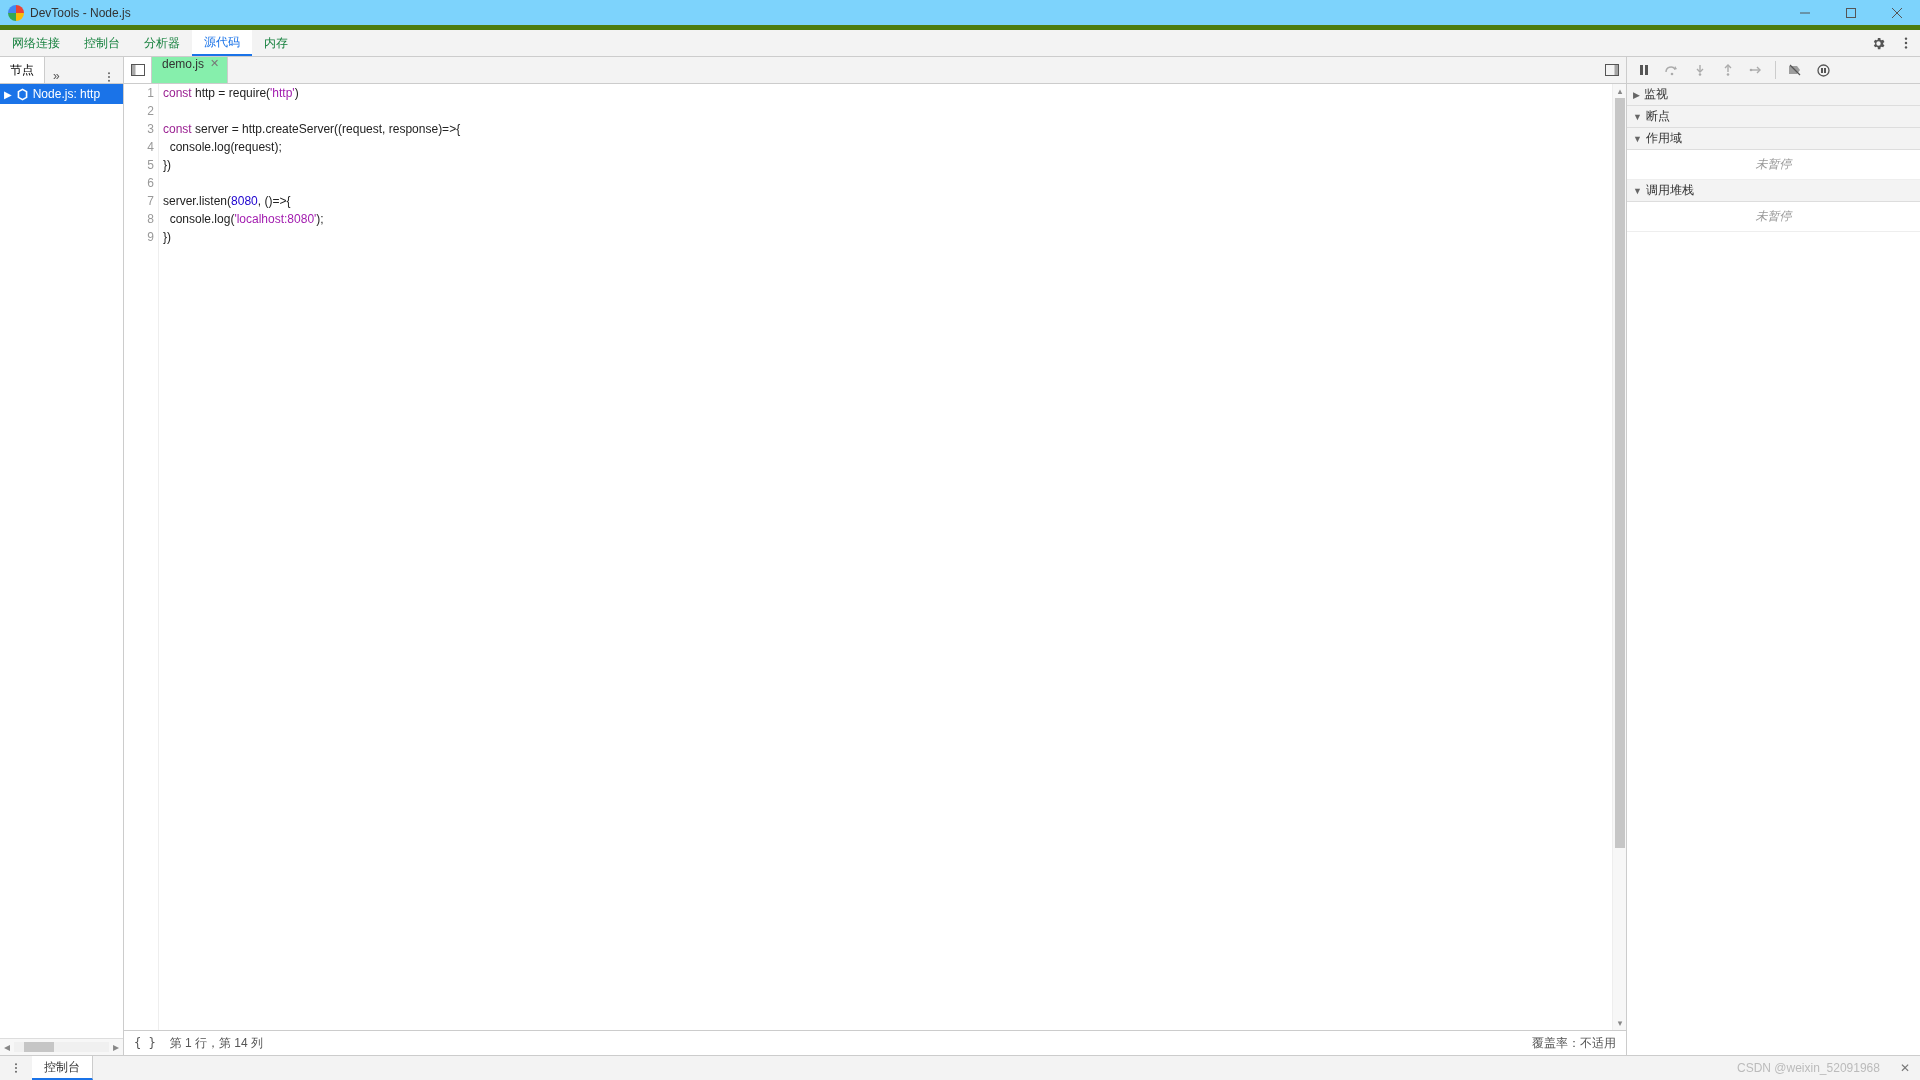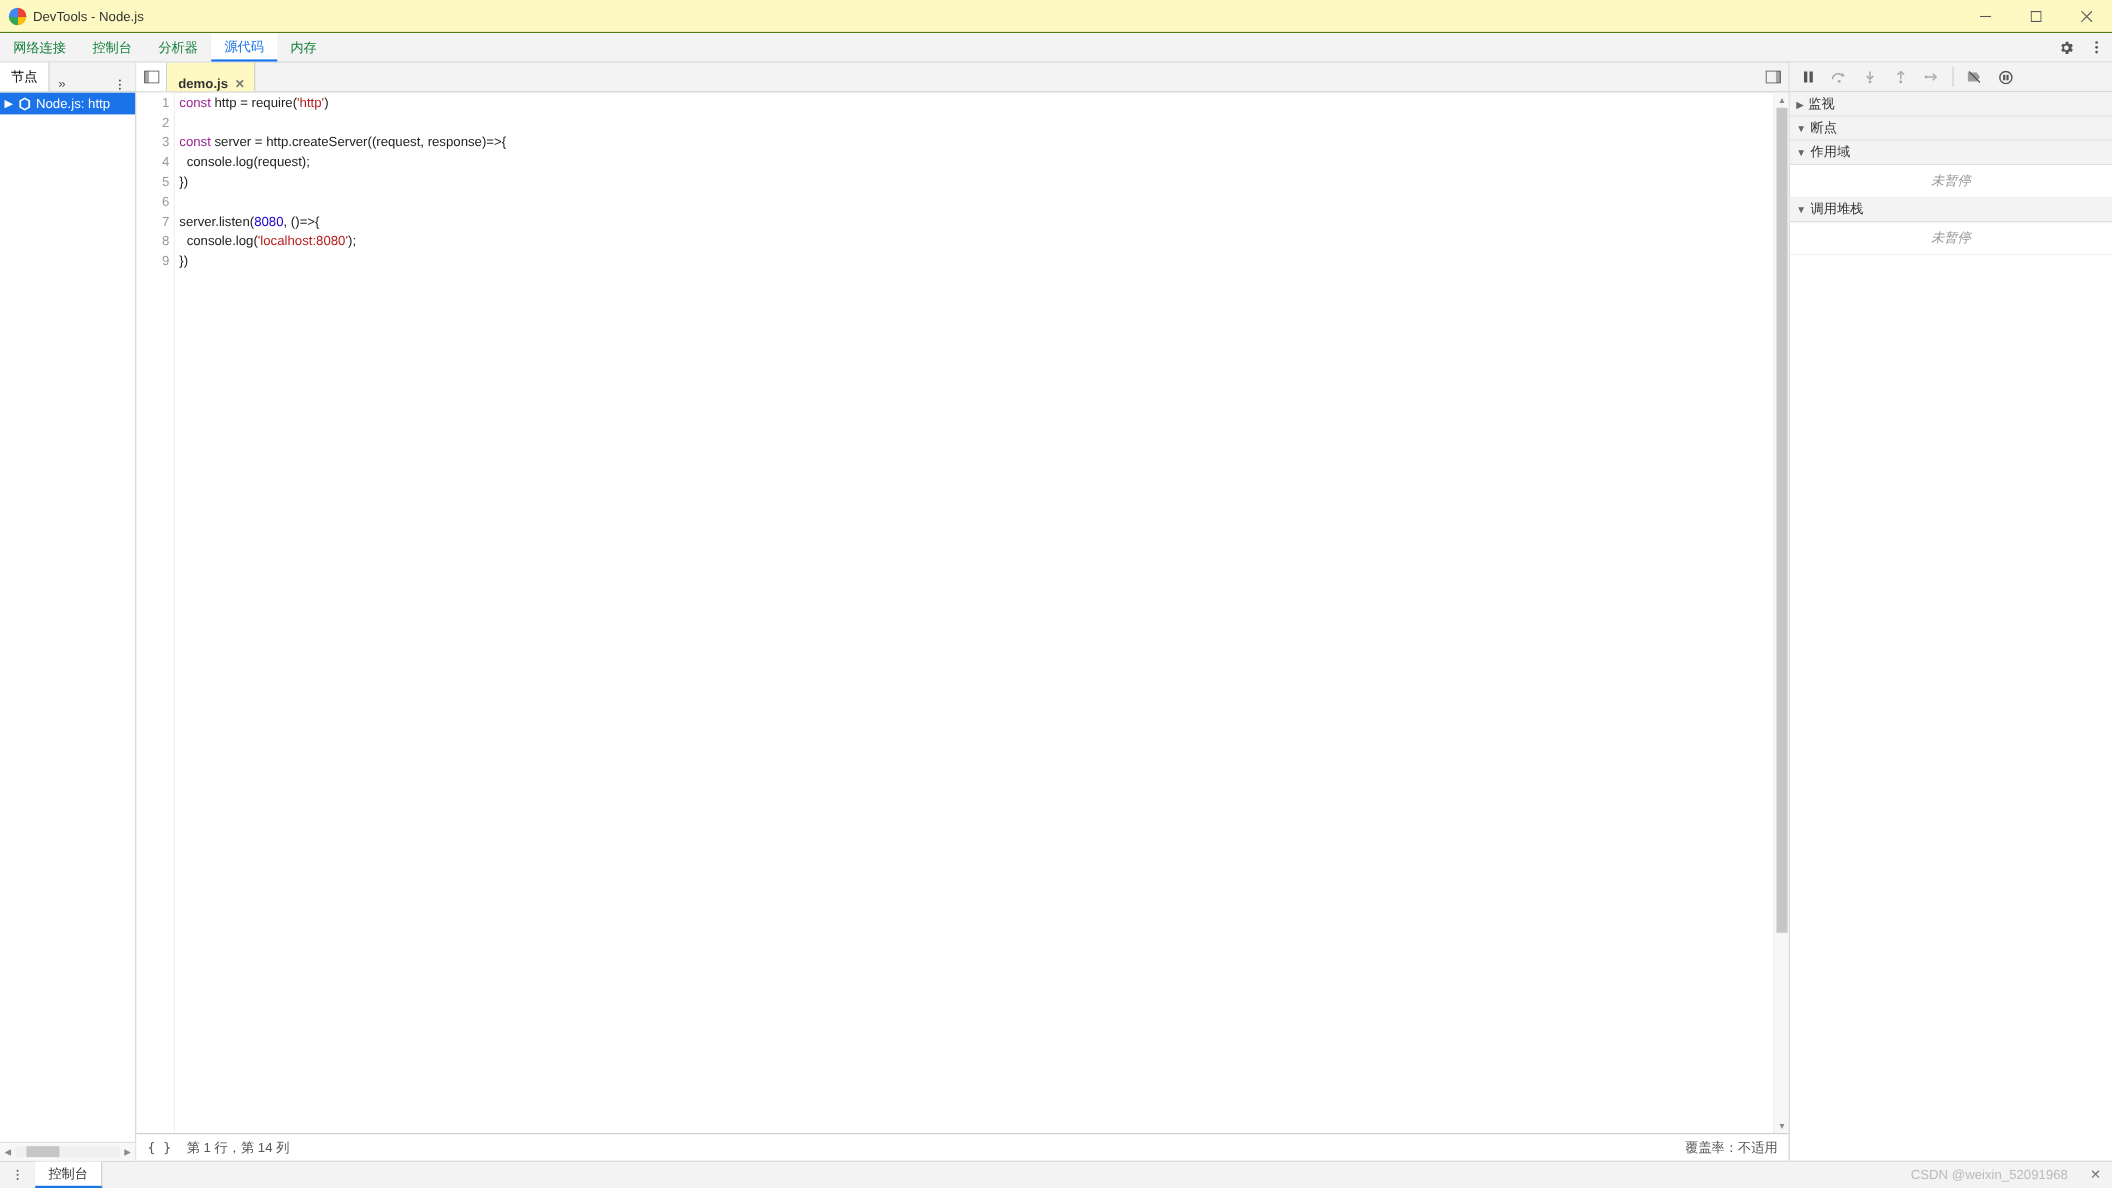--- a/index.html
+++ b/index.html
@@ -1,19 +1,19 @@
 <!DOCTYPE html>
 <html><head>
 <meta charset="utf-8">
 <style>
 * { margin: 0; padding: 0; box-sizing: border-box; font-family: "Segoe UI", Arial, sans-serif; font-size: 12px; }
 html, body { width: 1920px; height: 1080px; overflow: hidden; background: #fff; transform-origin: top left; }
 
 
-.titlebar { height: 30px; display: flex; align-items: center; border-bottom: 1px solid #4d7c0f; background: #fef9c3; justify-content: space-between; }
+.titlebar { height: 30px; display: flex; align-items: center; border-bottom: 5px solid #4d7c0f; background: #7dd3fc; justify-content: space-between; }
 .titlebar .favicon { width: 16px; height: 16px; border-radius: 50%; margin: 0 6px 0 8px; background: conic-gradient(#ea4335 0 90deg,#fbbc05 90deg 180deg,#34a853 180deg 270deg,#4285f4 270deg 360deg); }
 .titlebar .title { color: #333; }
 .titlebar .spacer { flex: 1; }
 .titlebar .winbtn { width: 46px; height: 30px; display: flex; align-items: center; justify-content: center; color: #555; }
 
 
 .maintabs { height: 27px; display: flex; align-items: stretch; border-bottom: 1px solid #ccc; background: #f3f3f3; }
 .maintabs .tab { padding: 0 12px; display: flex; align-items: center; color: #15803d; cursor: default; }
 .maintabs .tab.active { color: #1a73e8; border-bottom: 2px solid #1a73e8; background: #fff; }
 .maintabs .spacer { flex: 1; }
@@ -34,32 +34,32 @@
 .leftcol .tree .item .arrow { font-size: 10px; }
 .leftcol .hscroll { height: 17px; display: flex; align-items: center; border-top: 1px solid #ddd; background: #f7f7f7; }
 .leftcol .hscroll .arrowbtn { width: 14px; text-align: center; color: #888; }
 .leftcol .hscroll .track { flex: 1; height: 10px; background: #f0f0f0; position: relative; }
 .leftcol .hscroll .thumb { position: absolute; left: 10px; top: 0; width: 30px; height: 10px; background: #c6c6c6; }
 
 
 .center { flex: 1; display: flex; flex-direction: column; min-width: 0; }
 .filetabs { height: 27px; display: flex; align-items: stretch; border-bottom: 1px solid #ccc; background: #f3f3f3; }
 .filetabs .navicon { width: 28px; display: flex; align-items: center; justify-content: center; color: #555; border-right: 1px solid #ccc; background: #fff; }
-.filetabs .ftab { padding: 0 8px 0 10px; display: flex; align-items: flex-end; gap: 6px; background: #fef9c3; border-right: 1px solid #ccc; color: #333; font-weight: bold; }
+.filetabs .ftab { padding: 0 8px 0 10px; display: flex; align-items: flex-start; gap: 6px; background: #86efac; border-right: 1px solid #ccc; color: #333; }
 .filetabs .ftab .close { color: #777; font-size: 11px; }
 .filetabs .spacer { flex: 1; }
 .filetabs .rbtn { width: 28px; display: flex; align-items: center; justify-content: center; color: #555; }
 
 .editor { flex: 1; display: flex; font-family: Consolas, Menlo, monospace; font-size: 12px; line-height: 18px; position: relative; overflow: hidden; min-height: 0; }
 .gutter { width: 35px; text-align: right; padding-right: 4px; color: #999; background: #fff; border-right: 1px solid #eee; }
 .gutter div { height: 18px; }
 .code { flex: 1; padding-left: 4px; white-space: pre; color: #222; overflow: hidden; }
 .code div { height: 18px; }
 .tok-kw { color: #9b2393; }
-.tok-str { color: #b91c1c; }
+.tok-str { color: #a21caf; }
 .tok-num { color: #1c00cf; }
 .vscroll { width: 14px; background: #f7f7f7; border-left: 1px solid #eee; position: relative; }
 .vscroll .vthumb { position: absolute; left: 2px; top: 0; width: 10px; height: 780px; background: #c6c6c6; }
 .vscroll .arrow { position: absolute; width: 14px; height: 14px; left: 0; display: flex; align-items: center; justify-content: center; color: #888; font-size: 9px; }
 
 .edstatus { height: 25px; border-top: 1px solid #ccc; display: flex; align-items: center; padding: 0 10px; gap: 14px; color: #555; background: #fff; }
 .edstatus .braces { font-family: Consolas, monospace; }
 .edstatus .spacer { flex: 1; }
 
 

